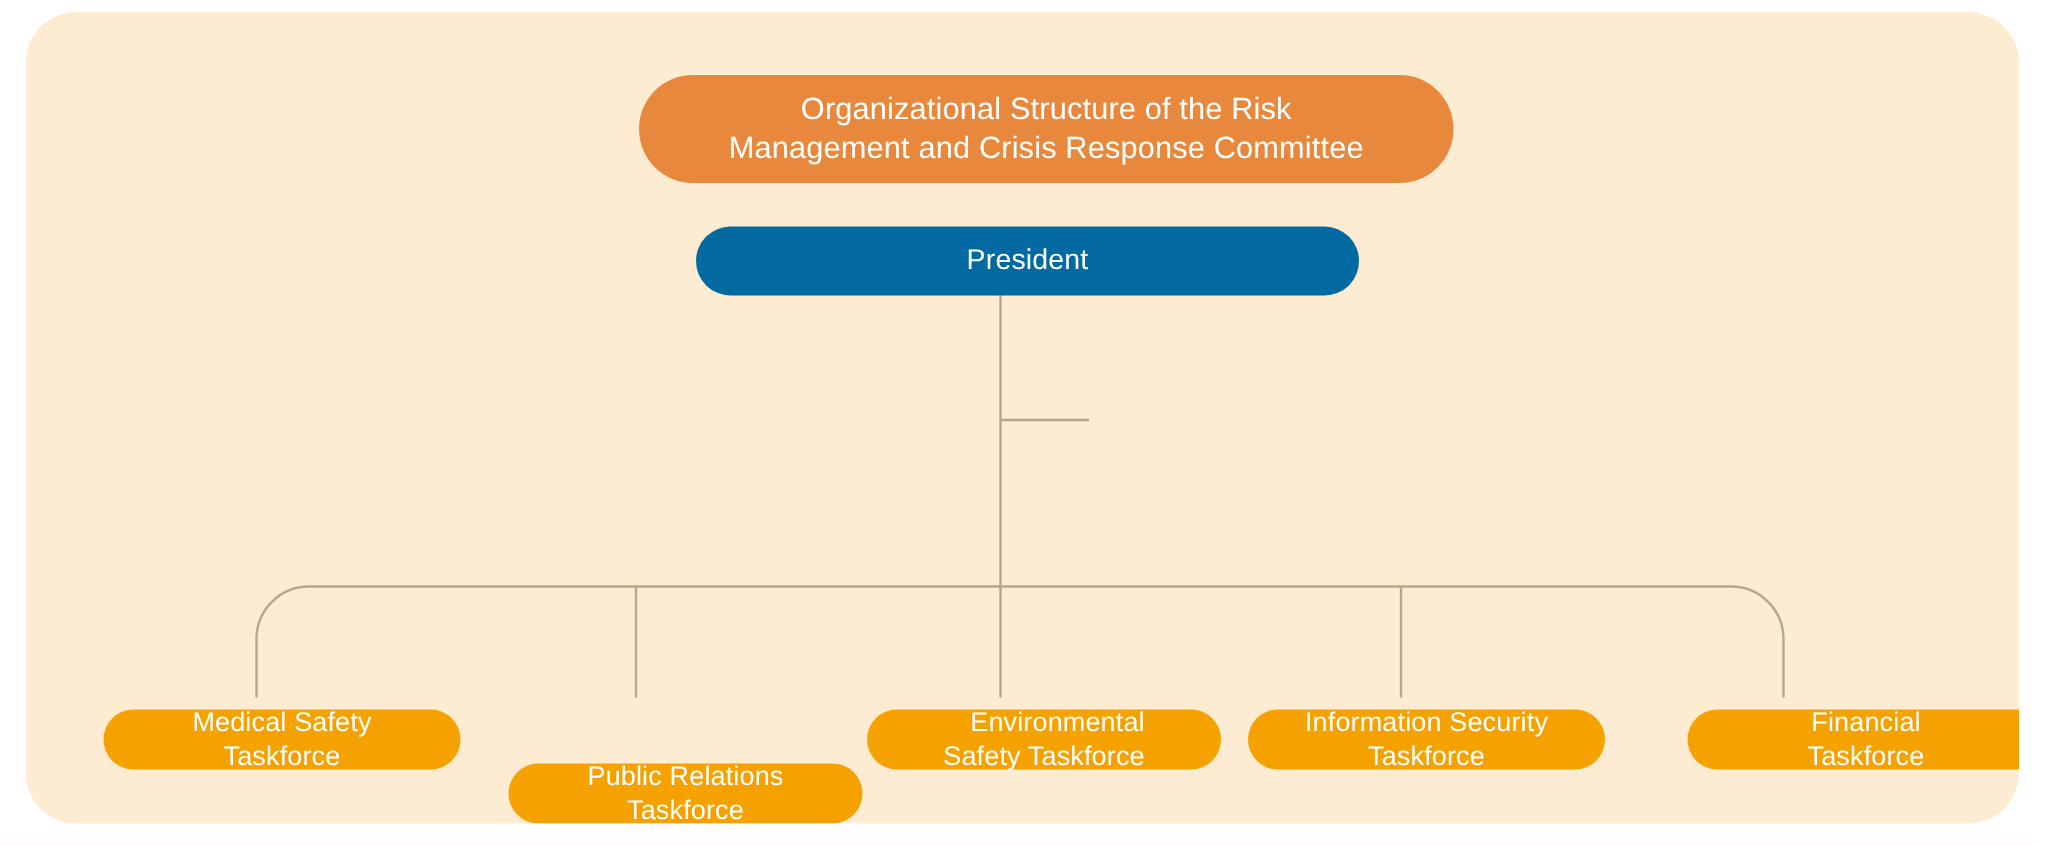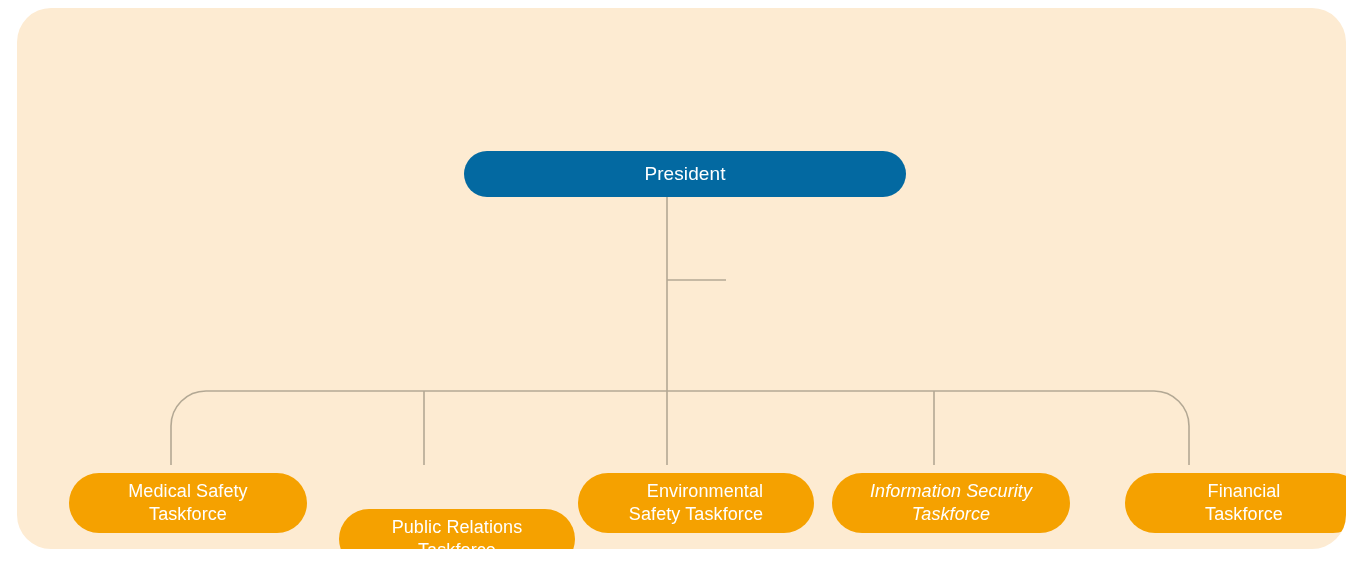--- a/index.html
+++ b/index.html
@@ -78,28 +78,28 @@
     top: 254px;
     width: 443px;
     height: 52px;
     background: #F5A100;
     font-size: 19px;
   }
 
   
   .node-taskforce {
     top: 465px;
-    height: 60px;
+    height: 40px;
     background: #F5A100;
     font-size: 18px;
   }
   #node-tf-0 { left: 52px;   width: 238px; }
   #node-tf-1 { left: 322px;  width: 236px; margin-top: 36px; }
   #node-tf-2 { left: 561px;  width: 236px; text-align: right; }
-  #node-tf-3 { left: 815px;  width: 238px; font-style: italic; }
+  #node-tf-3 { left: 815px;  width: 238px; }
   #node-tf-4 { left: 1108px; width: 238px; }
 </style>
 </head>
 <body>
 
 <div id="org-card">
 
   <svg id="connectors" viewBox="0 0 1363 563" width="1363" height="563" style="left:-17px; top:-8px;">
     <g fill="none" stroke="#B3A894" stroke-width="1.6">
 
@@ -112,20 +112,22 @@
       <path d="M206,391 A35,35 0 0 0 171,426 L171,465"></path>
 
       <path d="M424,391 L424,465"></path>
 
       <path d="M934,391 L934,465"></path>
 
       <path d="M1154,391 A35,35 0 0 1 1189,426 L1189,465"></path>
     </g>
   </svg>
 
+  <div class="node" id="node-title">Organizational Structure of the Risk
+Management and Crisis Response Committee</div>
 
   <div class="node" id="node-president">President</div>
 
 
   <div class="node node-taskforce" id="node-tf-0">Medical Safety
 Taskforce</div>
 
   <div class="node node-taskforce" id="node-tf-1">Public Relations
 Taskforce</div>
 

